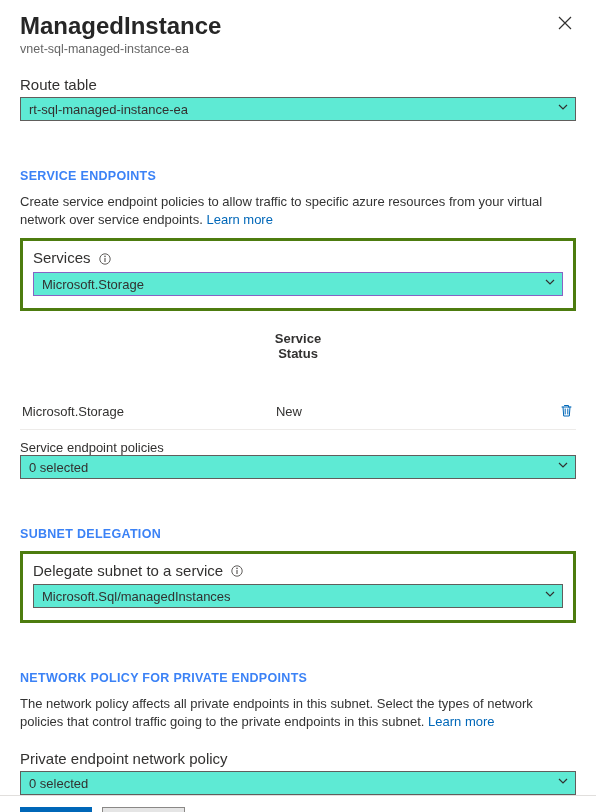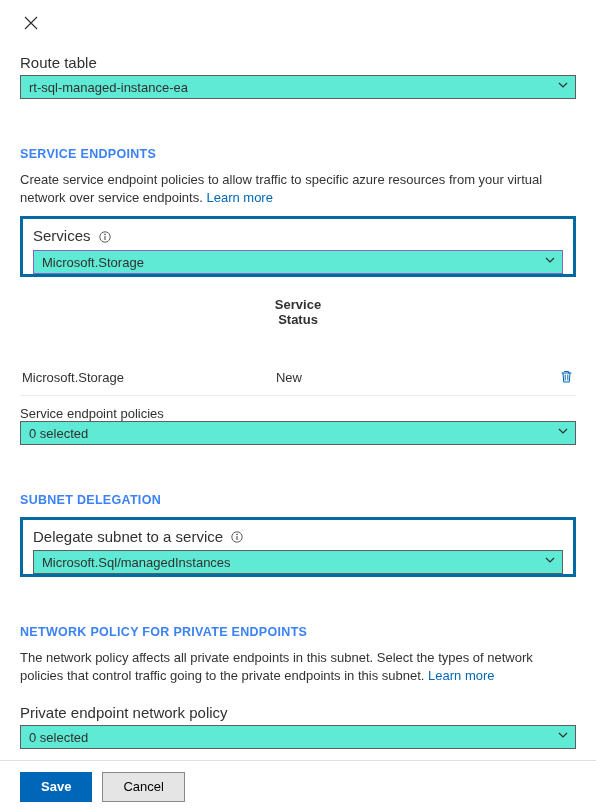--- a/index.html
+++ b/index.html
@@ -64,22 +64,22 @@
     margin-bottom: 10px;
     color: #3b82f6;
   }
   .desc {
     font-size: 13px;
     line-height: 1.35;
     color: #333;
   }
   .link { color: #0067b8; text-decoration: none; cursor: pointer; }
   .redbox {
-    border: 3px solid #0369a1;
-    padding: 8px 10px 0 10px;
+    border: 3px solid #4d7c0f;
+    padding: 8px 10px 12px 10px;
     margin-top: 10px;
   }
   .info-icon {
     display: inline-block;
     vertical-align: middle;
     margin-left: 4px;
   }
   .services-table {
     margin-top: 14px;
   }
@@ -115,20 +115,24 @@
     color: #fff;
     border: 1px solid #0067b8;
     font-weight: 600;
   }
 </style>
 </head>
 <body>
 
 <div class="pane">
   <div class="header">
+    <div>
+      <h1 class="title">ManagedInstance</h1>
+      <div class="subtitle">vnet-sql-managed-instance-ea</div>
+    </div>
     <div class="close-btn">
       <span class="close-x">
         <svg width="14" height="14" viewBox="0 0 14 14">
             <path d="M1 1 L13 13 M13 1 L1 13" stroke="#323130" stroke-width="1.2" fill="none"></path>
           </svg>
       </span>
     </div>
   </div>
 
   <div class="field-label">Route table</div>

